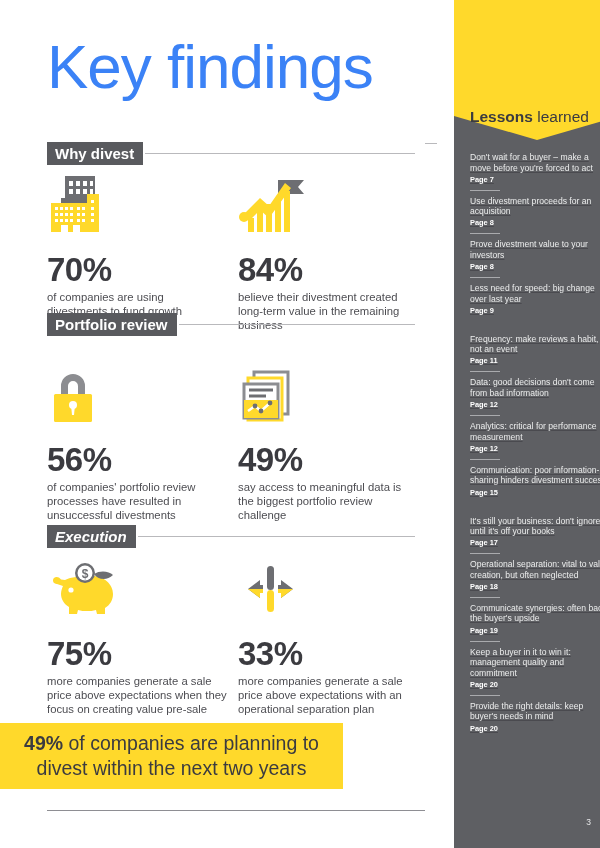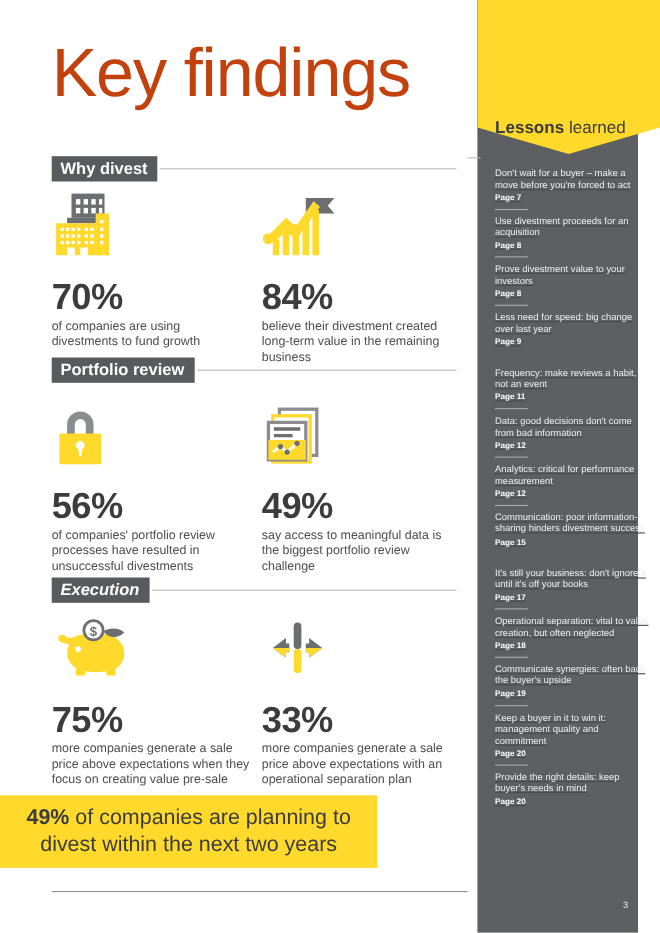--- a/index.html
+++ b/index.html
@@ -13,21 +13,21 @@
 
   
   #main-column {
     position:absolute; left:0; top:0; width:425px; height:848px;
     background:#ffffff;
   }
 
   #page-title {
     position:absolute; left:47px; top:36px;
     font-size:62px; line-height:62px; font-weight:400;
-    color:#c2410c; letter-spacing:-1px; white-space:nowrap;
+    color:#3b82f6; letter-spacing:-1px; white-space:nowrap;
   }
 
   
   .section-head { position:absolute; left:47px; height:23px; display:flex; align-items:stretch; width:368px; }
   .section-tab {
     background:#595a5e; color:#ffffff;
     font-size:15px; font-weight:bold; line-height:23px;
     padding:0 9px 0 8px; white-space:nowrap;
   }
   .section-rule { flex:1; align-self:center; height:1px; background:#b9b9bc; margin-left:2px; }
@@ -53,21 +53,21 @@
     font-size:19.5px; line-height:25px; color:#3b3b40; text-align:center;
   }
   #highlight-band .band-text b { font-weight:bold; }
 
   #footer-rule {
     position:absolute; left:47px; top:810px; width:378px; height:1px; background:#8e8e93;
   }
 
   
   #sidebar {
-    position:absolute; left:434px; top:0; width:146px; height:848px;
+    position:absolute; left:454px; top:0; width:146px; height:848px;
     background:#5e5f63;
   }
   #sidebar-yellow {
     position:absolute; left:0; top:0; width:166px; height:140px;
     background:#ffd92b;
     clip-path:polygon(0 0,166px 0,166px 116px,83px 140px,0 116px);
   }
   #lessons-title {
     position:absolute; left:16px; top:108px; width:150px;
     font-size:15.5px; line-height:18px; color:#3b3b40; white-space:nowrap;
@@ -174,21 +174,21 @@
           <rect x="46" y="17" width="6" height="41"></rect>
         </g>
         <path d="M6 40 L22 24 L31 32 L47 9 L53 14 L31 44 L22 36 L12 46 Z" fill="#ffd92b"></path>
         <circle cx="6" cy="43" r="5" fill="#ffd92b"></circle>
       </svg>
     </div>
     <div class="pct">84%</div>
     <div class="desc">believe their divestment created long-term value in the remaining business</div>
   </div>
 
-  <div class="section-head" style="top:325px;">
+  <div class="section-head" style="top:313px;">
     <div class="section-tab">Portfolio review</div>
     <div class="section-rule"></div>
   </div>
 
   <div class="stat col-a" style="top:362px;">
     <div class="icon-wrap">
       <svg width="56" height="58" viewBox="0 0 56 58">
         <path d="M14 30 V20 a12 12 0 0 1 24 0 V30 h-7 V20 a5 5 0 0 0 -10 0 V30 Z" fill="#8c8d91"></path>
         <rect x="7" y="28" width="38" height="28" rx="1.5" fill="#ffd92b"></rect>
         <circle cx="26" cy="39" r="4" fill="#ffffff"></circle>

